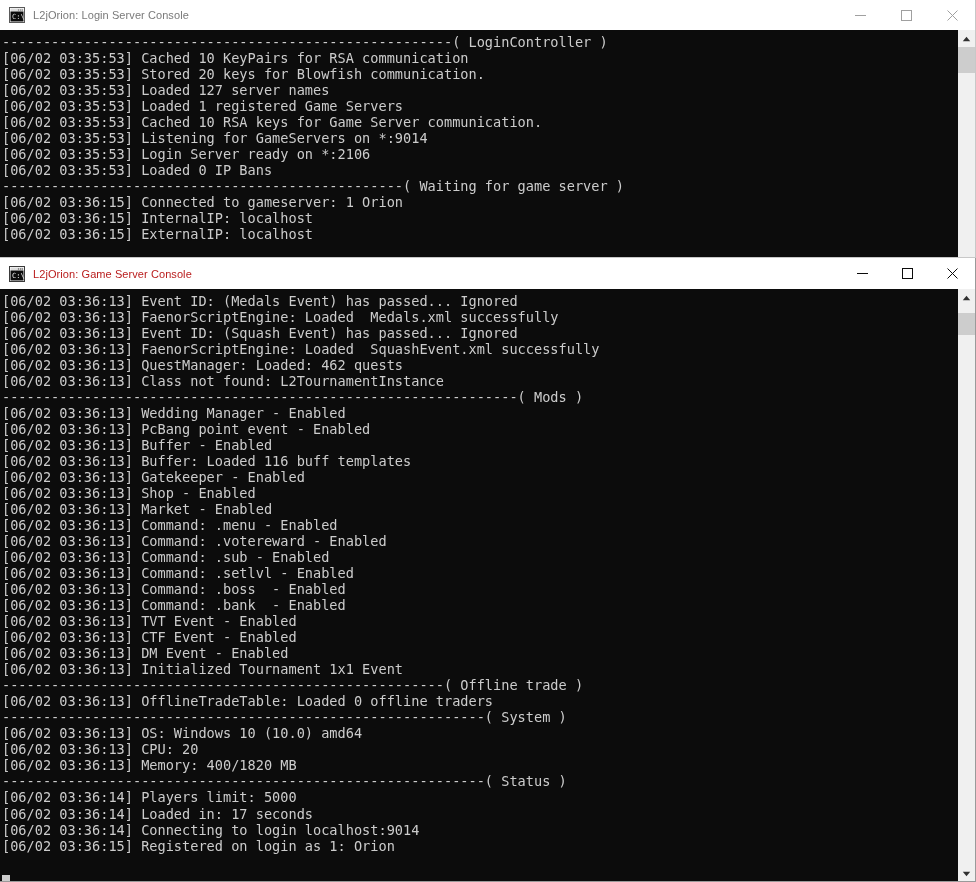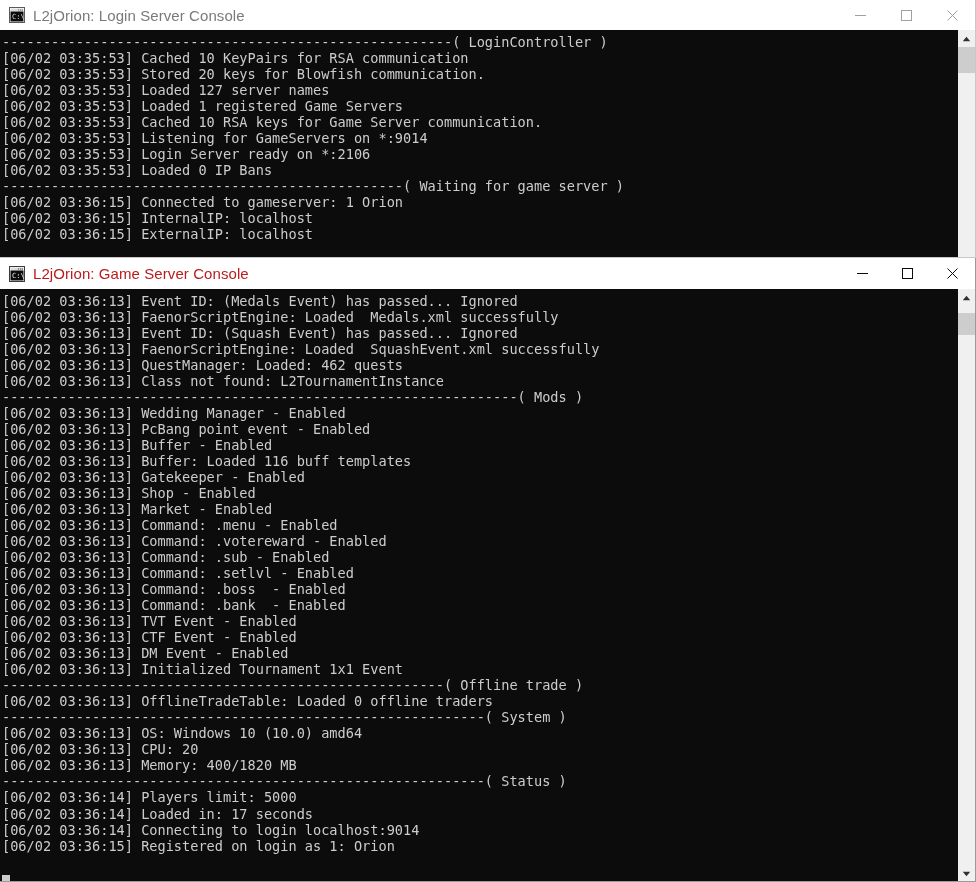--- a/index.html
+++ b/index.html
@@ -64,21 +64,21 @@
   .title-icon {
     width: 16px;
     height: 16px;
     margin-left: 9px;
     margin-right: 8px;
     flex: 0 0 auto;
     display: block;
   }
 
   .title-text {
-    font-size: 15px;
+    font-size: 11px;
     letter-spacing: 0.08px;
     white-space: nowrap;
   }
   .win-login .title-text { color: #7a7a7a; }
   .win-game  .title-text { color: #b91c1c; }
 
   .caption-buttons {
     position: absolute;
     top: 0;
     right: 0;

